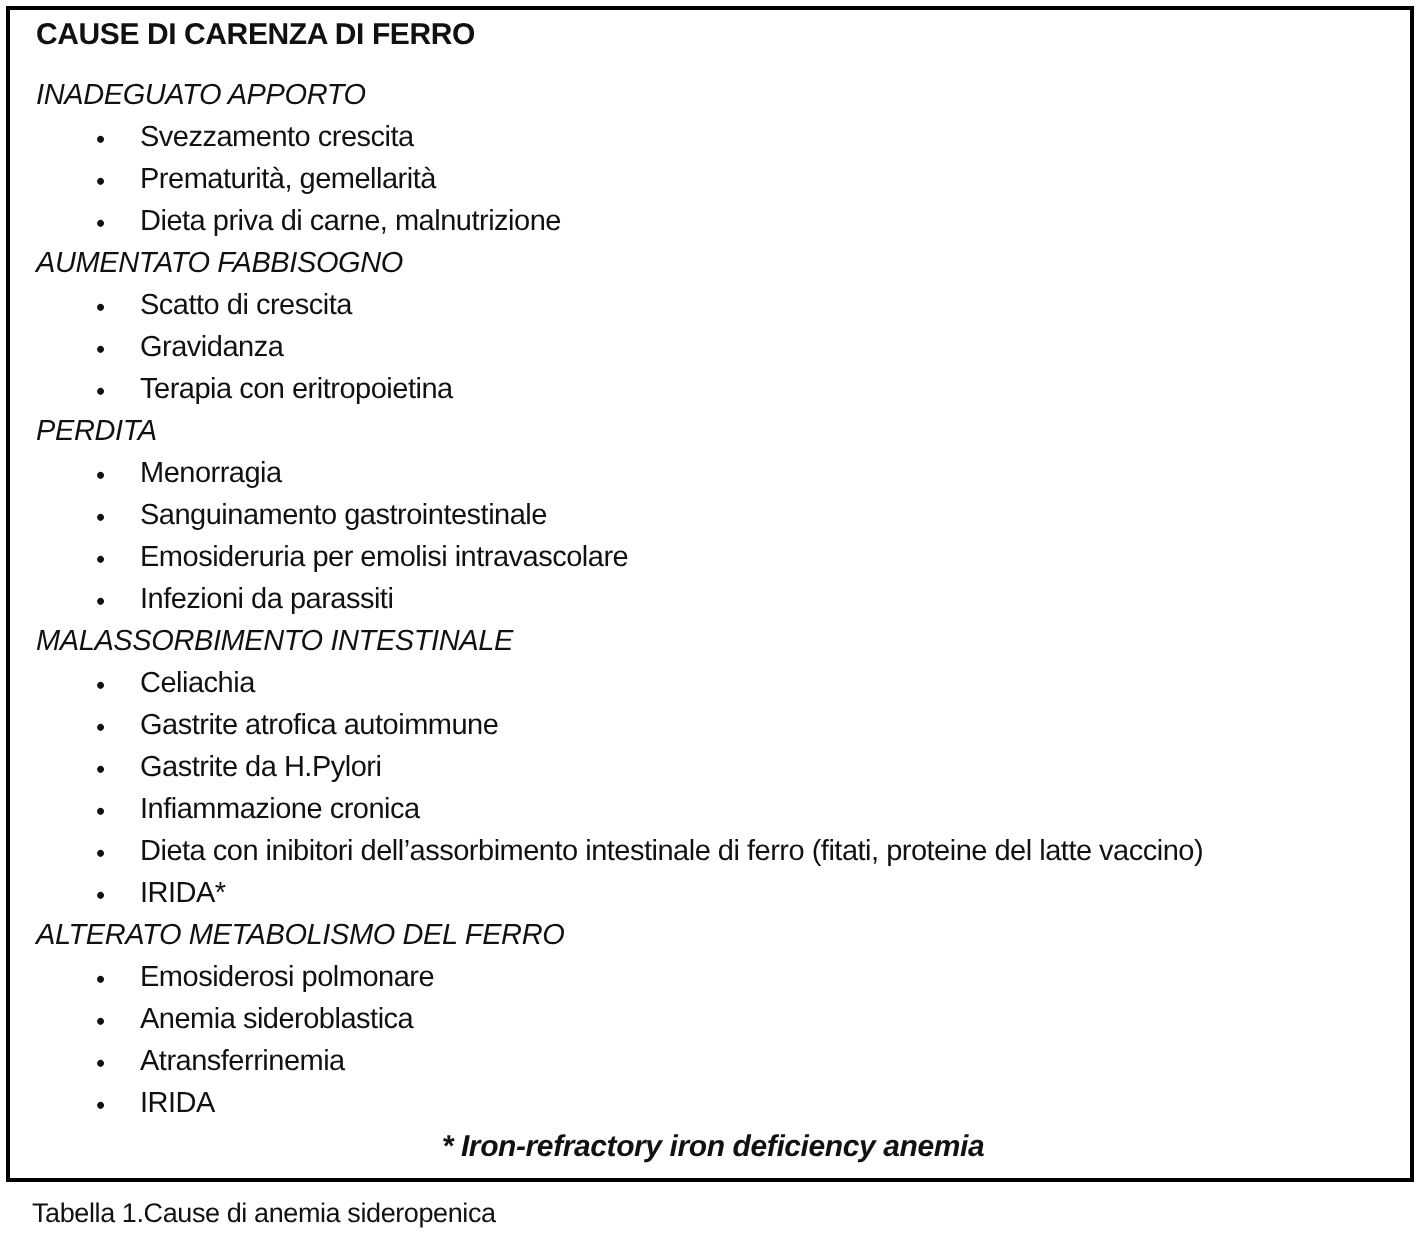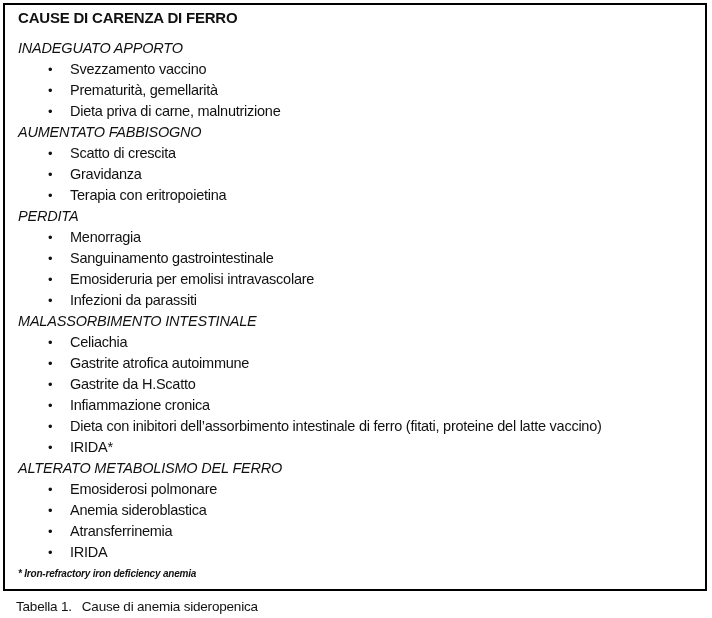--- a/index.html
+++ b/index.html
@@ -44,46 +44,47 @@
     padding-left: 52px;
     white-space: nowrap;
   }
   li.item .bullet {
     position: absolute;
     left: 30px; top: 0;
     font-size: 13px;
     line-height: 21px;
   }
   .footnote {
-    font-size: 10px;
+    font-size: 15px;
     font-weight: 700;
     font-style: italic;
     line-height: 21px;
     letter-spacing: -0.2px;
+    text-align: center;
   }
   .caption {
     position: absolute;
     left: 16px; top: 598px;
     font-size: 13.5px;
     line-height: 18px;
     letter-spacing: -0.2px;
   }
   .caption-label { font-weight: 400; }
-  .caption-text { margin-left: 10px; }
+  .caption-text { margin-left: 0; }
 </style>
 </head>
 <body>
 
 <div class="table-box">
   <div class="title">CAUSE DI CARENZA DI FERRO</div>
 
   <div class="section">
     <div class="section-header">INADEGUATO APPORTO</div>
     <ul class="items">
-      <li class="item"><span class="bullet">•</span><span>Svezzamento vaccino</span></li>
+      <li class="item"><span class="bullet">•</span><span>Svezzamento crescita</span></li>
       <li class="item"><span class="bullet">•</span><span>Prematurità, gemellarità</span></li>
       <li class="item"><span class="bullet">•</span><span>Dieta priva di carne, malnutrizione</span></li>
     </ul>
   </div>
 
   <div class="section">
     <div class="section-header">AUMENTATO FABBISOGNO</div>
     <ul class="items">
       <li class="item"><span class="bullet">•</span><span>Scatto di crescita</span></li>
       <li class="item"><span class="bullet">•</span><span>Gravidanza</span></li>
@@ -99,21 +100,21 @@
       <li class="item"><span class="bullet">•</span><span>Emosideruria per emolisi intravascolare</span></li>
       <li class="item"><span class="bullet">•</span><span>Infezioni da parassiti</span></li>
     </ul>
   </div>
 
   <div class="section">
     <div class="section-header">MALASSORBIMENTO INTESTINALE</div>
     <ul class="items">
       <li class="item"><span class="bullet">•</span><span>Celiachia</span></li>
       <li class="item"><span class="bullet">•</span><span>Gastrite atrofica autoimmune</span></li>
-      <li class="item"><span class="bullet">•</span><span>Gastrite da H.Scatto</span></li>
+      <li class="item"><span class="bullet">•</span><span>Gastrite da H.Pylori</span></li>
       <li class="item"><span class="bullet">•</span><span>Infiammazione cronica</span></li>
       <li class="item"><span class="bullet">•</span><span>Dieta con inibitori dell’assorbimento intestinale di ferro (fitati, proteine del latte vaccino)</span></li>
       <li class="item"><span class="bullet">•</span><span>IRIDA*</span></li>
     </ul>
   </div>
 
   <div class="section">
     <div class="section-header">ALTERATO METABOLISMO DEL FERRO</div>
     <ul class="items">
       <li class="item"><span class="bullet">•</span><span>Emosiderosi polmonare</span></li>

